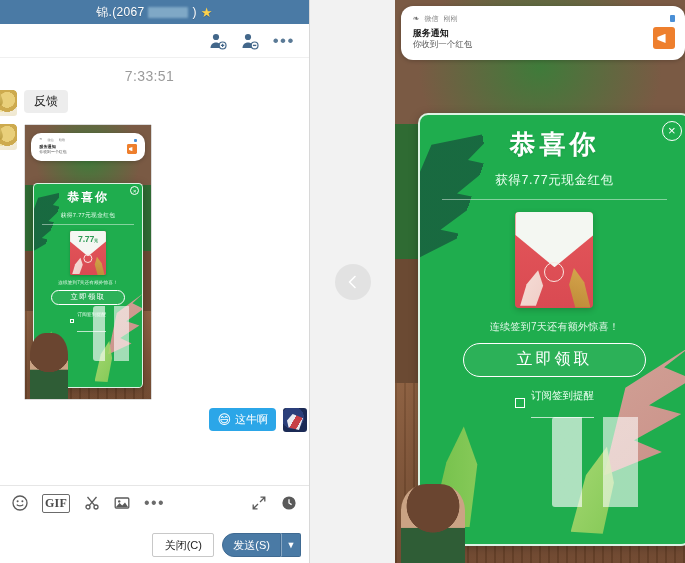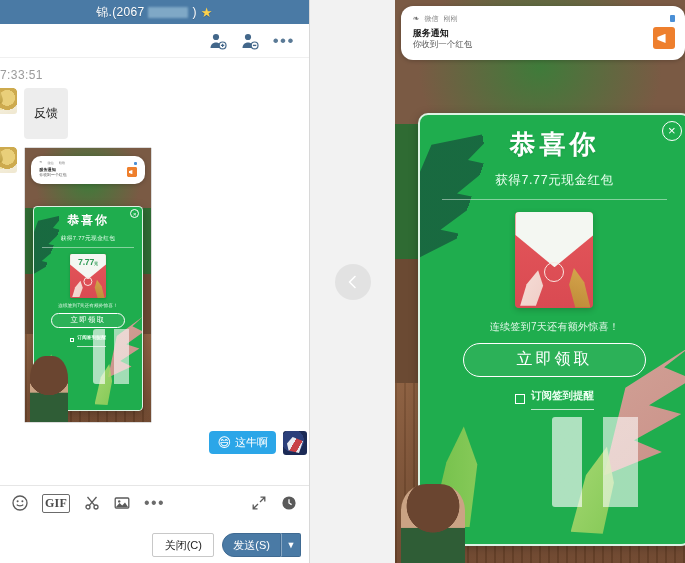--- a/index.html
+++ b/index.html
@@ -41,41 +41,41 @@
     gap: 14px; padding-right: 14px; border-bottom: 1px solid #f0f0f0;
   }
   .tb-icon { width: 18px; height: 18px; color: #5a7a96; cursor: pointer; }
   .tb-dots { color: #5a7a96; font-size: 17px; letter-spacing: 1.5px; line-height: 10px; cursor: pointer; }
 
   .messages {
     flex: 1; position: relative; overflow: hidden;
     background: #ffffff; padding: 4px 10px 0 0;
   }
   .timestamp {
-    font-size: 12px; color: #9b9b9b;
+    text-align: center; font-size: 14px; color: #9b9b9b;
     margin: 6px 0 6px 0; letter-spacing: .4px;
   }
   .msg-row { display: flex; align-items: flex-start; gap: 7px; margin-bottom: 8px; }
   .msg-row.out { justify-content: flex-end; }
   .avatar {
     width: 26px; height: 26px; border-radius: 3px; flex: none;
     margin-left: -9px;
     background:
       radial-gradient(circle at 62% 38%, #e9cf7a 0 34%, #cdaa4e 35% 52%, transparent 53%),
       radial-gradient(circle at 32% 62%, #f2e3a6 0 26%, transparent 27%),
       linear-gradient(160deg, #fdfbf2, #efe7cf);
     position: relative; overflow: hidden;
   }
   .avatar::after{
     content:""; position:absolute; left:3px; top:2px; width:8px; height:14px;
     background: linear-gradient(180deg,#d9bf6a,#b89a3e);
     border-radius: 60% 20% 40% 50%; transform: rotate(-18deg); opacity:.85;
   }
   .bubble-in {
-    background: #ededed; border-radius: 4px; padding: 17px 10px;
+    background: #ededed; border-radius: 4px; padding: 3px 10px;
     font-size: 12px; color: #1d1d1d; max-width: 200px;
   }
   .bubble-out {
     background: #2ba6e8; border-radius: 4px; padding: 4px 8px;
     font-size: 11px; color: #ffffff; display: flex; align-items: center; gap: 4px;
   }
   .emoji-sm { font-size: 13px; line-height: 1; }
   .avatar-out {
     width: 24px; height: 24px; border-radius: 3px; flex: none; margin-right: -8px;
     background: radial-gradient(circle at 40% 40%, #2b3f7a 0 55%, #1b2a55 56% 100%);
@@ -250,21 +250,21 @@
   .rp-check {
     position: relative; margin-top: calc(12px*var(--s));
     display: flex; align-items: center; justify-content: center;
     gap: calc(6px*var(--s)); color: #eafff0; font-size: calc(10.5px*var(--s));
     cursor: pointer;
   }
   .rp-check .box {
     width: calc(10px*var(--s)); height: calc(10px*var(--s));
     border: calc(1.4px*var(--s)) solid #ffffff;
   }
-  .rp-check .lbl { border-bottom: 1px solid rgba(255,255,255,.7); padding-bottom: 6px; font-weight: bold; }
+  .rp-check .lbl { border-bottom: 1px solid rgba(255,255,255,.7); padding-bottom: 14px; }
 
   .shot-person{
     position:absolute; left: 4%; bottom: 0; width: 30%; height: 24%;
     background: radial-gradient(circle at 50% 28%, #6a4530 0 40%, transparent 41%),
                 linear-gradient(180deg,#caa384 0 55%, #2f5d36 56% 100%);
     border-radius: 40% 40% 0 0 / 34% 34% 0 0;
   }
   .shot-cups{
     position:absolute; right: 8%; bottom: 14%; width: 38%; height: 20%;
     background:

